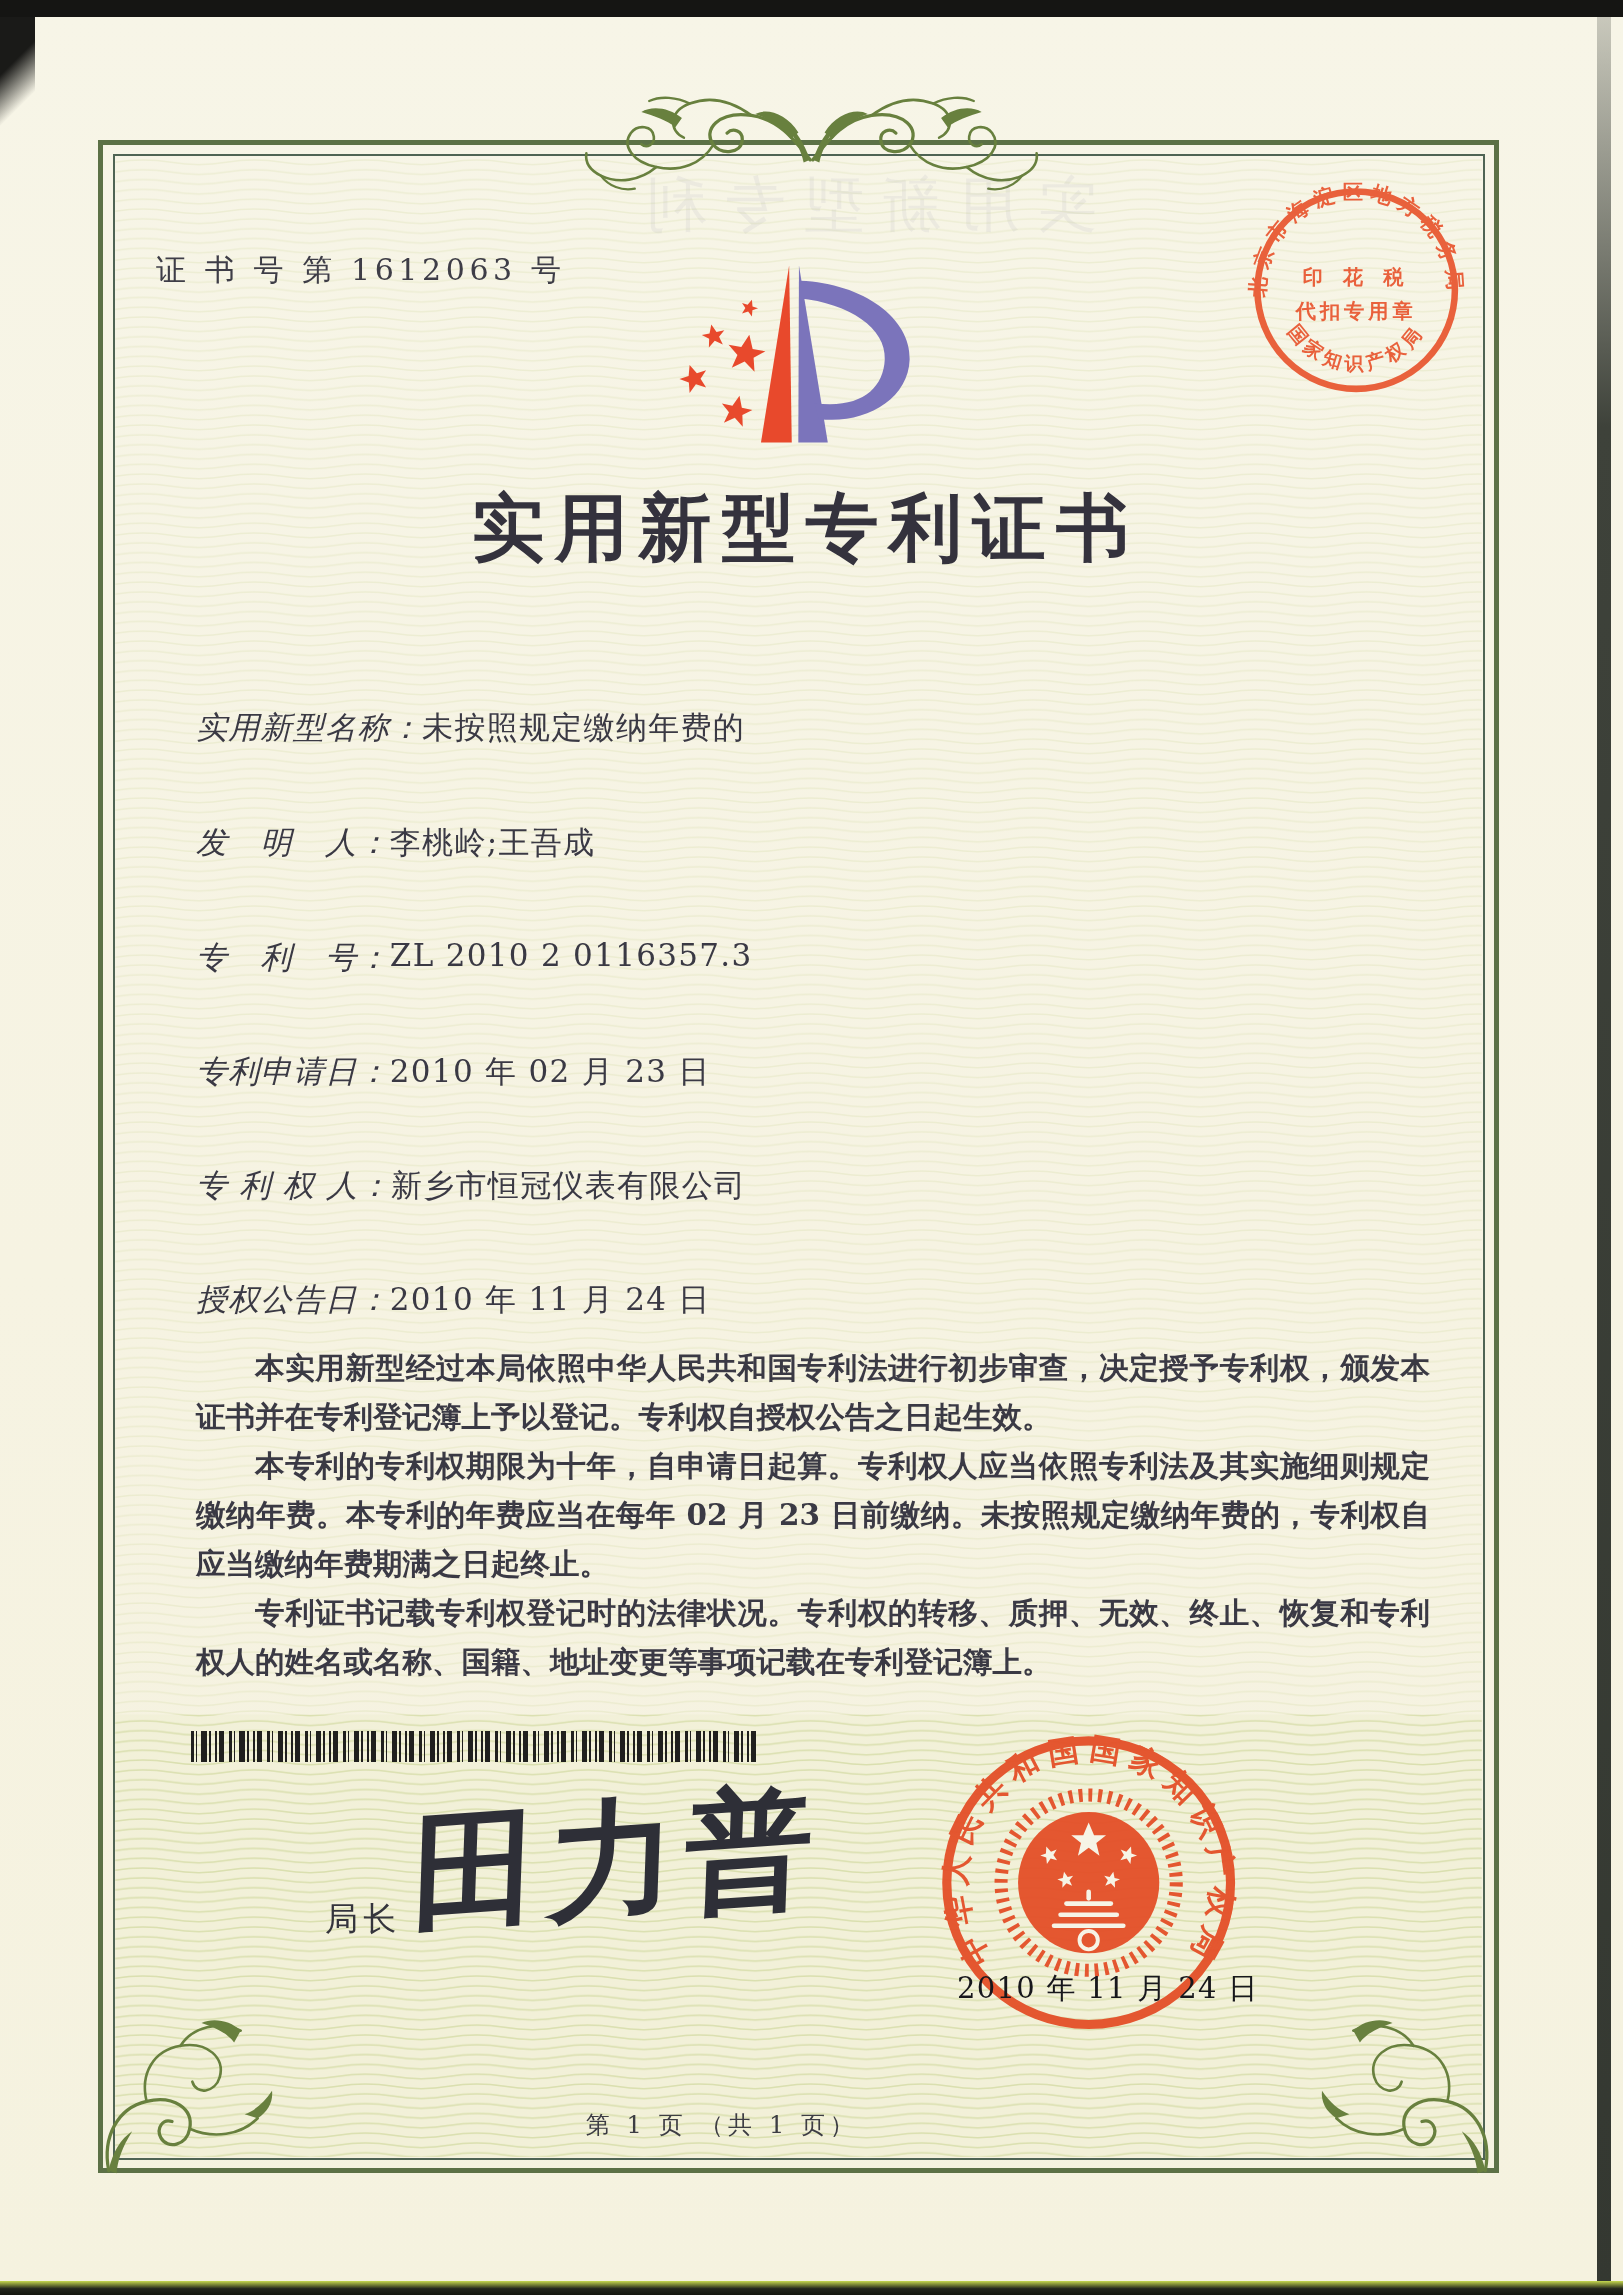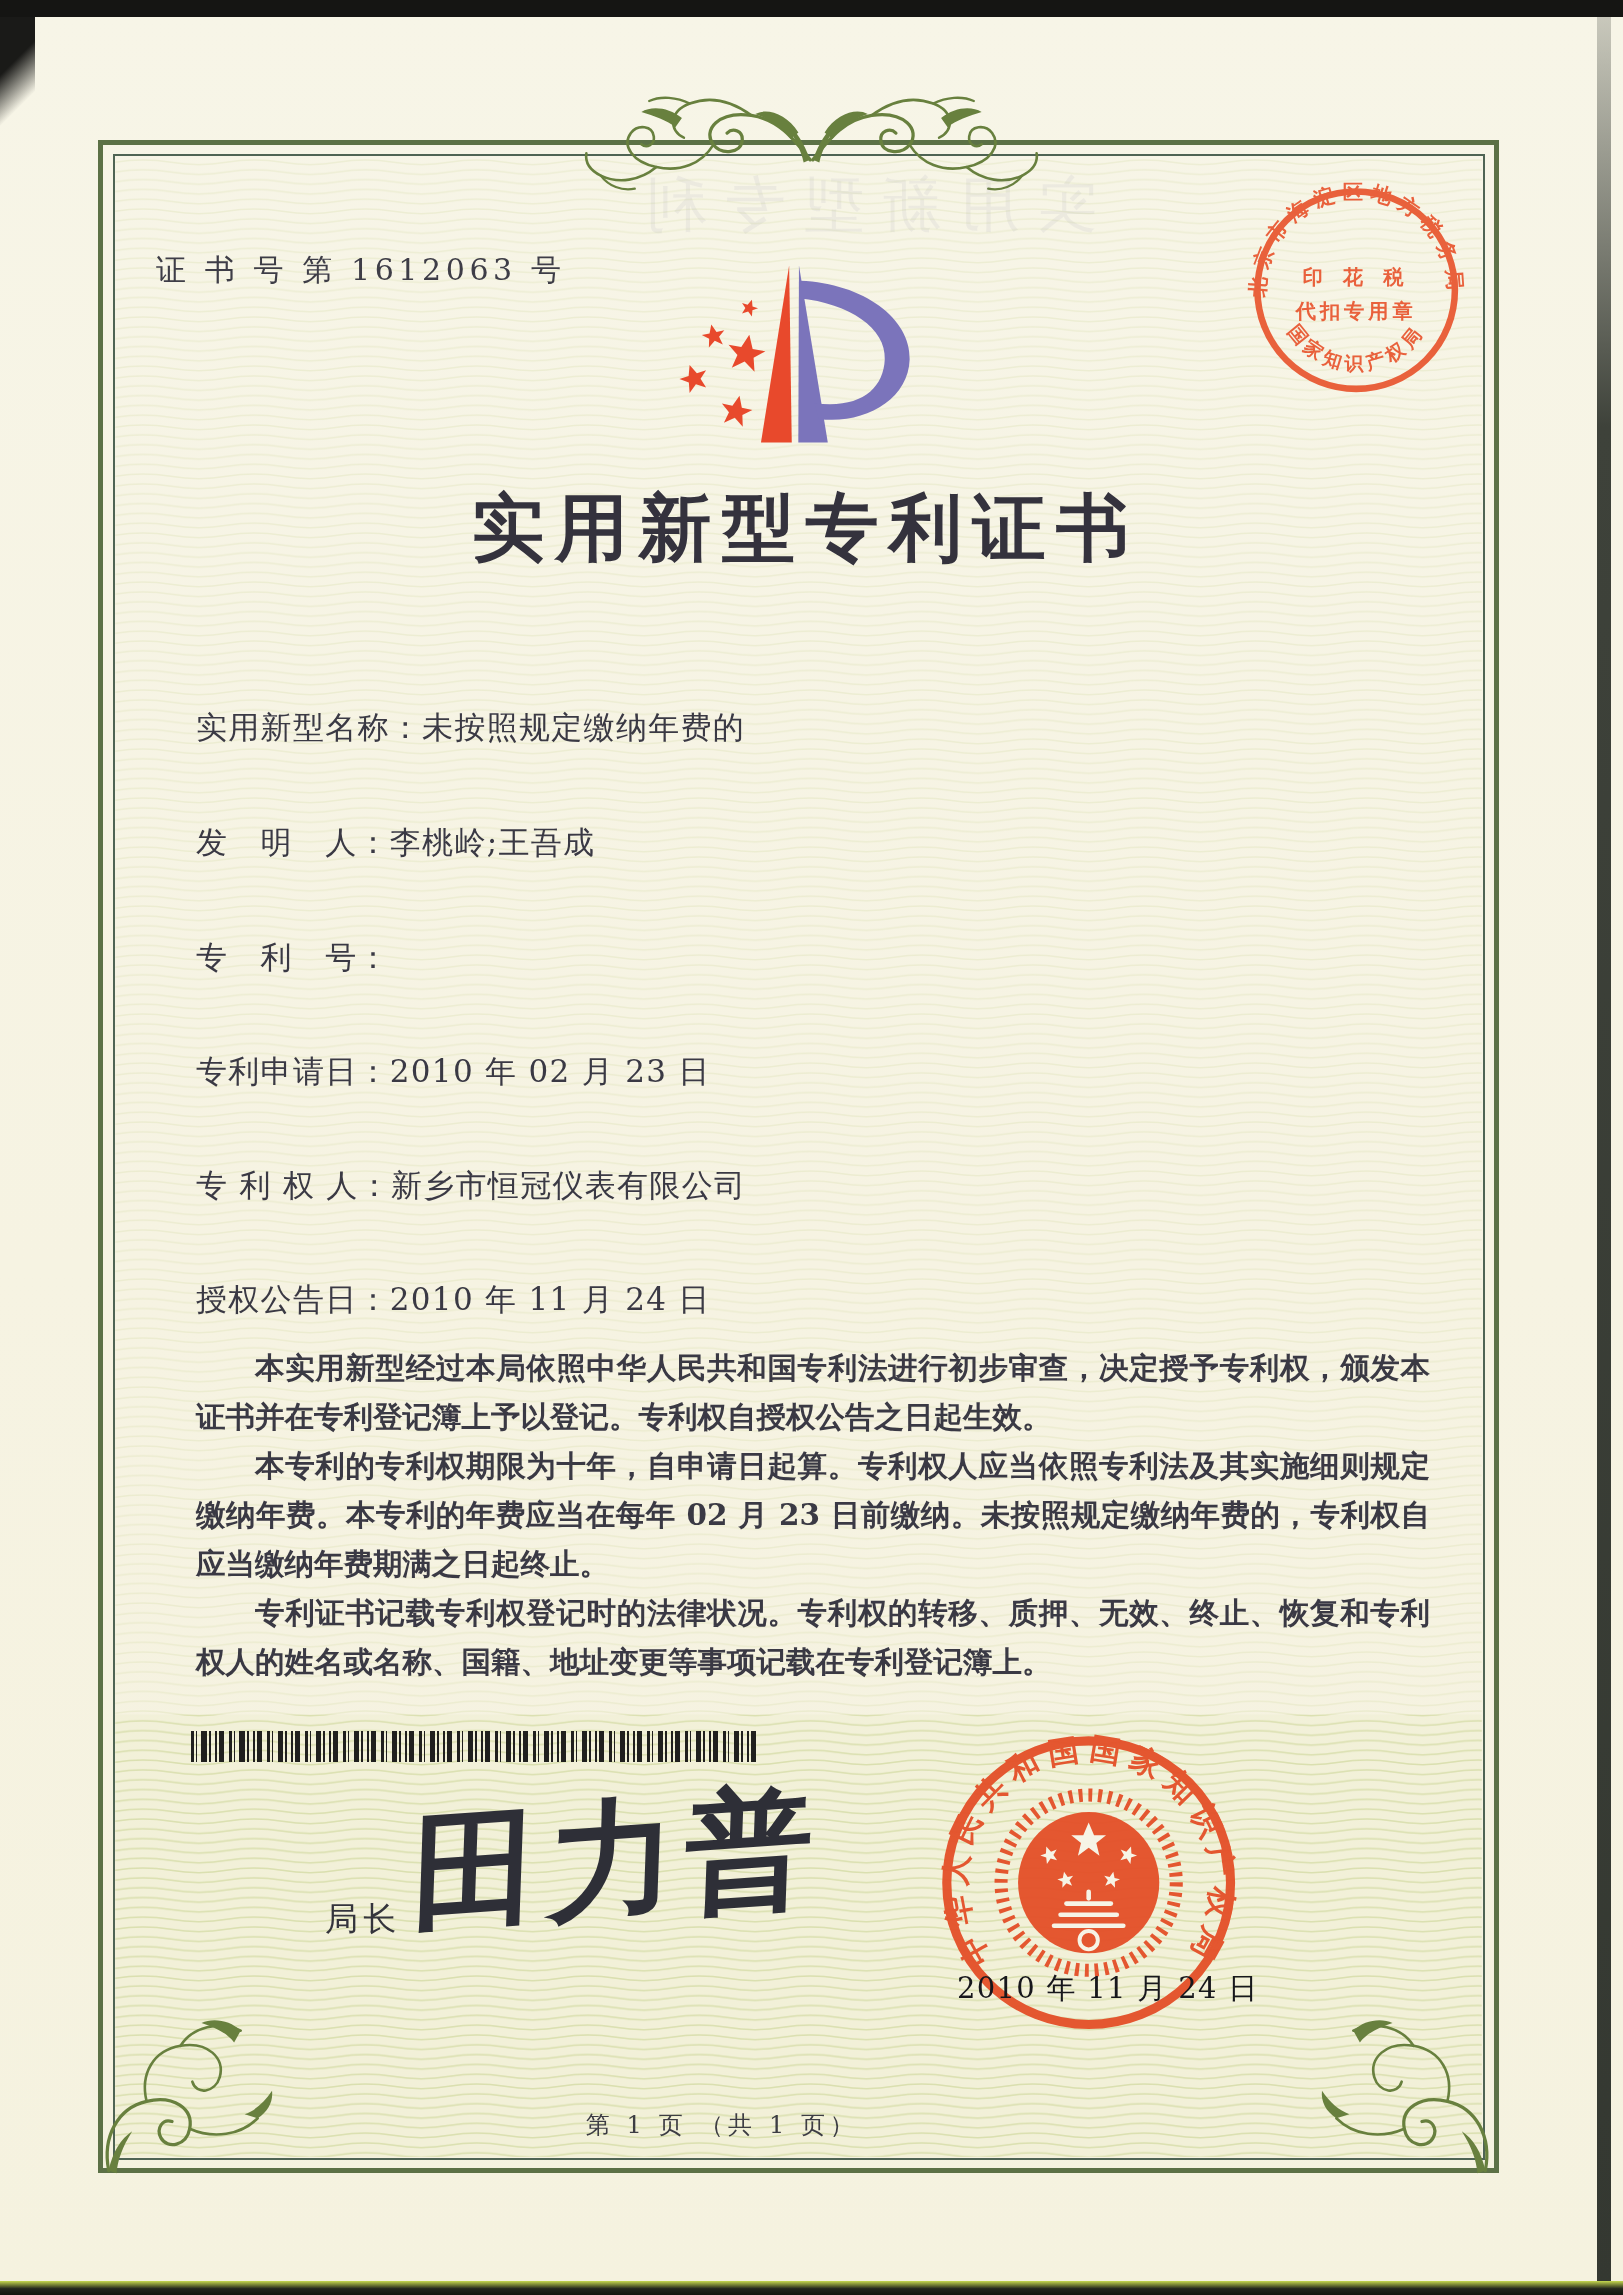--- a/index.html
+++ b/index.html
@@ -18,21 +18,21 @@
   
   .frame-outer{left:98px;top:140px;width:1401px;height:2033px;border:5.9px solid #5c7146;box-sizing:border-box;}
   .frame-inner{left:113px;top:154px;width:1372px;height:2006px;border:2px solid #4f6454;box-sizing:border-box;}
   
   .certno{left:156px;top:250px;font-size:30px;letter-spacing:4.6px;color:#3e3d47;}
   .ghost{left:628px;top:165px;font-size:60px;letter-spacing:18.3px;color:#6a6a8e;opacity:.07;
          transform:scaleX(-1);white-space:nowrap;}
   .title{left:282px;top:480px;width:1047px;text-align:center;font-size:73px;font-weight:bold;
          letter-spacing:10.5px;color:#34323d;white-space:nowrap;}
   .frow{left:196px;height:46px;display:flex;font-size:31px;letter-spacing:1.3px;color:#3a3944;white-space:pre;}
-  .flabel{white-space:pre;}
+  .flabel{white-space:pre;font-style:italic;}
   .fvalue{white-space:pre;}
   .bodytext{left:196px;top:1343px;width:1234px;font-size:29.5px;line-height:49px;
             text-align:justify;color:#3a3944;}
   .bodytext p{margin:0;text-indent:2em;font-weight:bold;}
   .barcode{left:191px;top:1731px;width:567px;height:31px;
      background:
        repeating-linear-gradient(90deg,#20201e 0 2.6px,rgba(0,0,0,0) 2.6px 4.6px,#20201e 4.6px 5.9px,
          rgba(0,0,0,0) 5.9px 10.5px,#20201e 10.5px 15.7px,rgba(0,0,0,0) 15.7px 18.3px,#20201e 18.3px 19.6px,
          rgba(0,0,0,0) 19.6px 24px,#20201e 24px 26px,rgba(0,0,0,0) 26px 28px,#20201e 28px 33px,
          rgba(0,0,0,0) 33px 38px);}
@@ -145,21 +145,21 @@
 
   <div class="abs title">实用新型专利证书</div>
 
   <div class="abs frow" style="top:707px">
     <span class="flabel">实用新型名称：</span><span class="fvalue">未按照规定缴纳年费的</span>
   </div>
   <div class="abs frow" style="top:822px">
     <span class="flabel">发　明　人：</span><span class="fvalue">李桃岭;王吾成</span>
   </div>
   <div class="abs frow" style="top:937px">
-    <span class="flabel">专　利　号：</span>
+    <span class="flabel">专　利　号：</span><span class="fvalue">ZL 2010 2 0116357.3</span>
   </div>
   <div class="abs frow" style="top:1051px">
     <span class="flabel">专利申请日：</span><span class="fvalue">2010 年 02 月 23 日</span>
   </div>
   <div class="abs frow" style="top:1165px">
     <span class="flabel">专 利 权 人：</span><span class="fvalue">新乡市恒冠仪表有限公司</span>
   </div>
   <div class="abs frow" style="top:1279px">
     <span class="flabel">授权公告日：</span><span class="fvalue">2010 年 11 月 24 日</span>
   </div>

